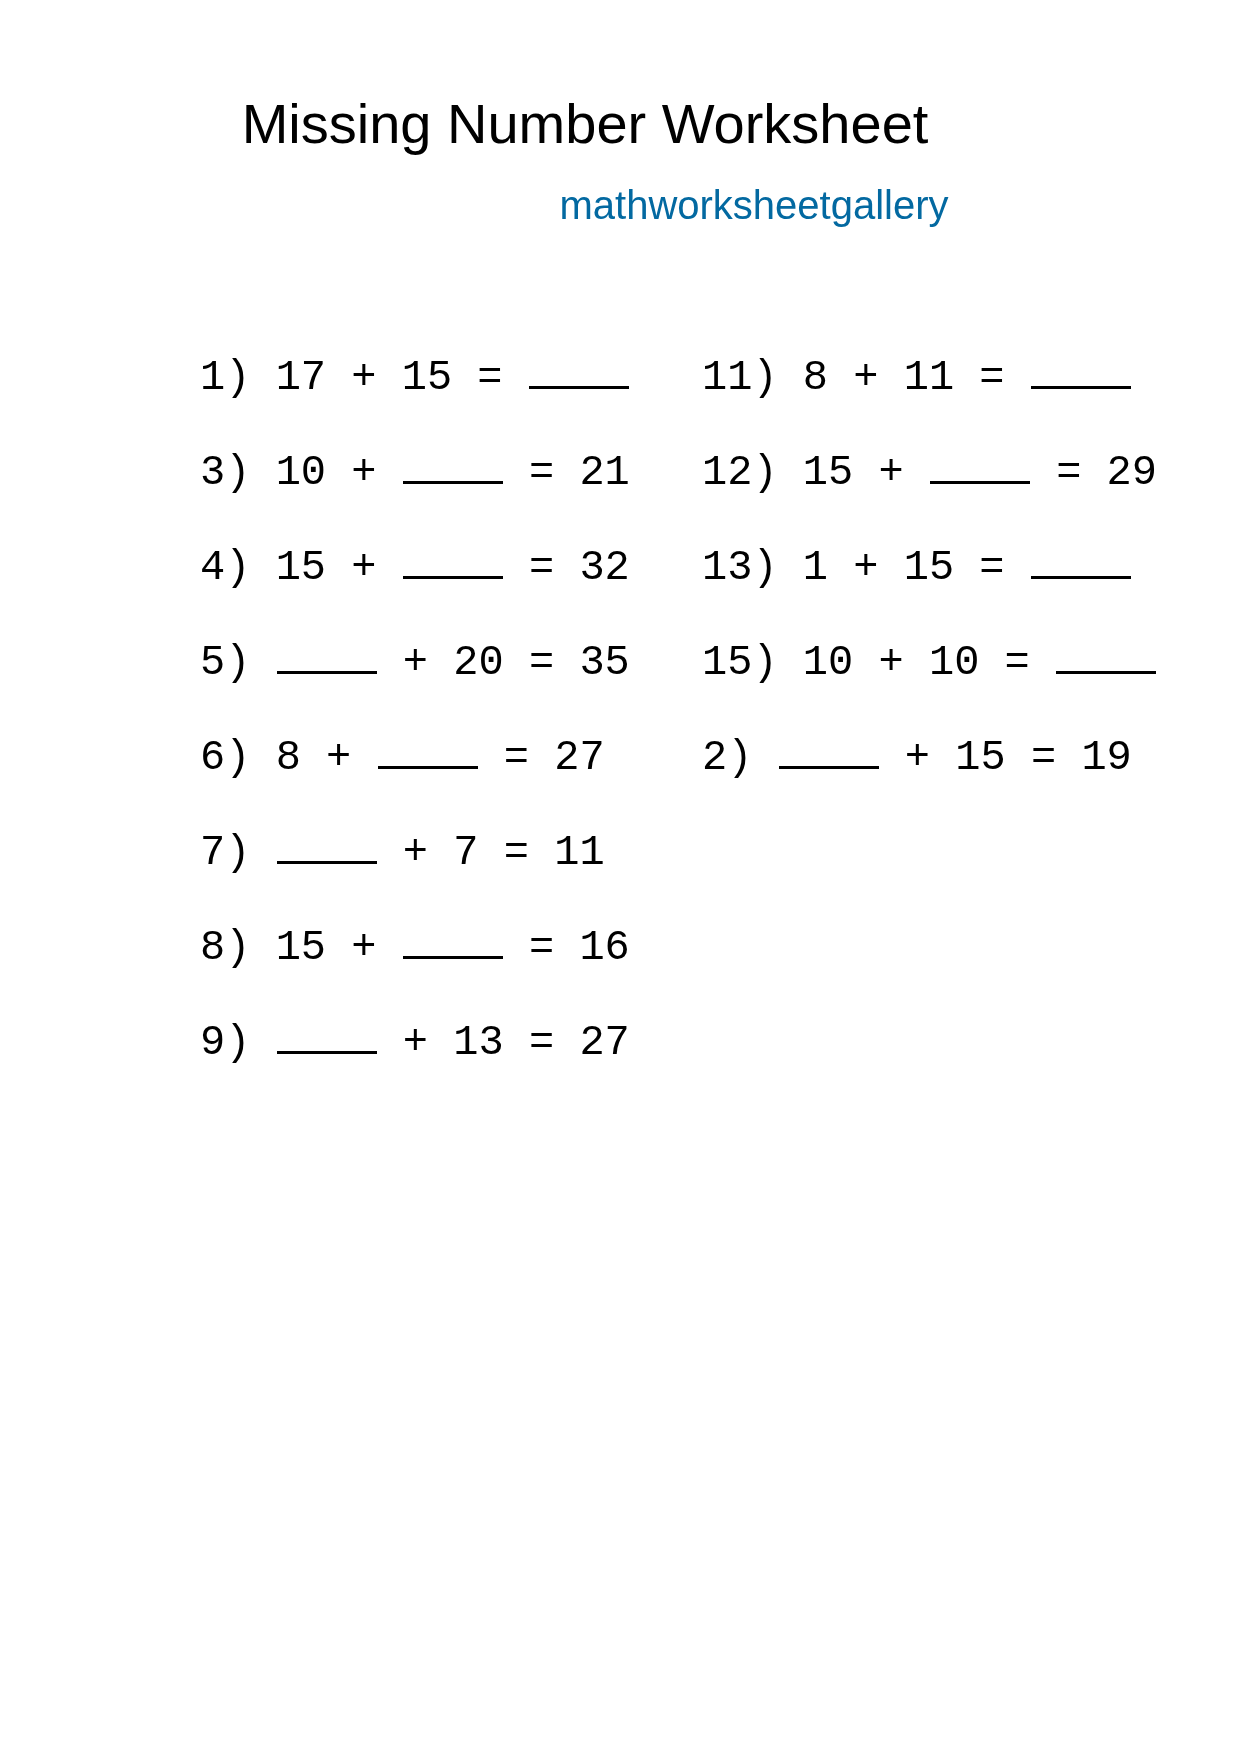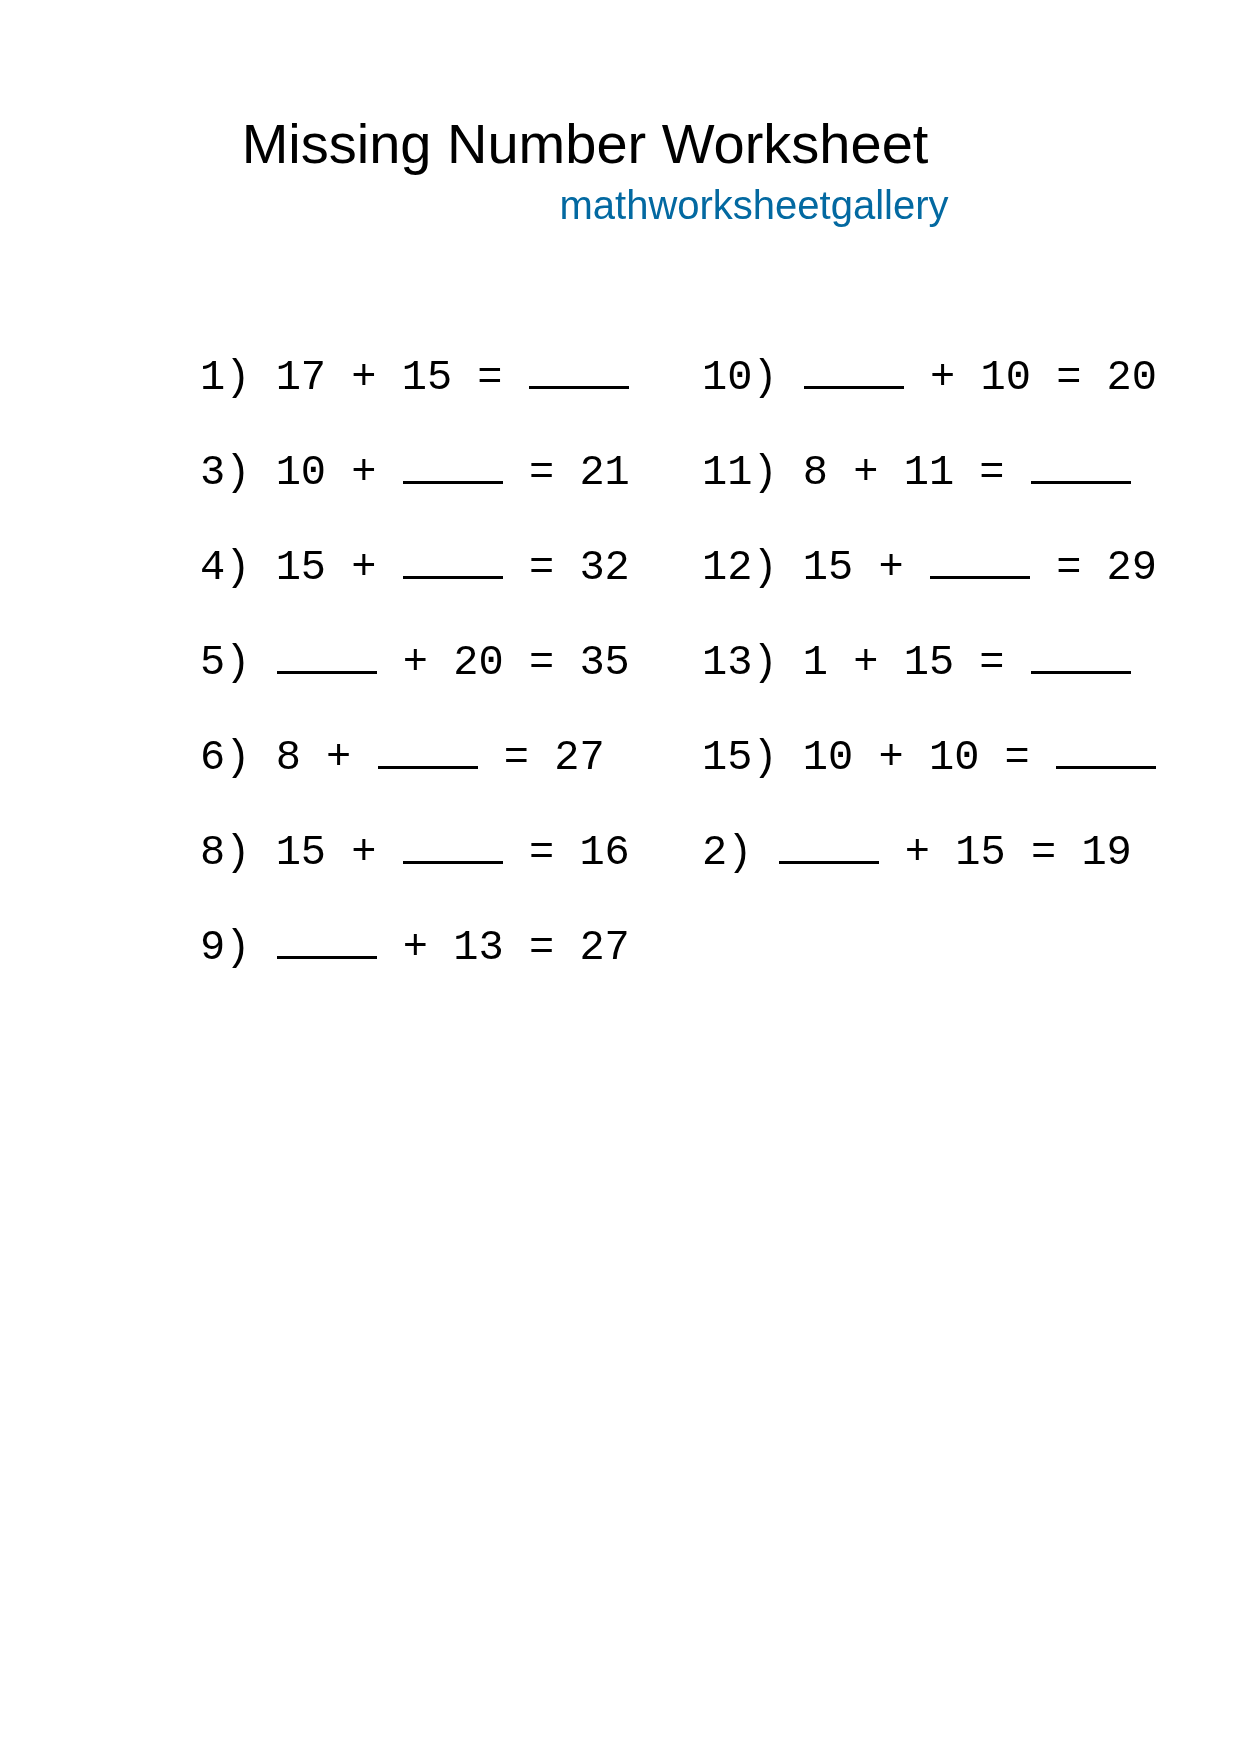--- a/index.html
+++ b/index.html
@@ -12,21 +12,21 @@
       height: 1754px;
       position: relative;
       overflow: hidden;
       font-family: "Liberation Sans", sans-serif;
       color: #000000;
     }
     .title {
       position: absolute;
       left: 0;
       width: 1070px;
-      top: 112px;
+      top: 92px;
       text-align: center;
       font-size: 56px;
       line-height: 64px;
       font-weight: normal;
       margin: 0;
       padding-left: 100px;
       box-sizing: border-box;
     }
     .subtitle {
       position: absolute;
@@ -68,25 +68,25 @@
 <h1 class="title">Missing Number Worksheet</h1>
 <div class="subtitle">mathworksheetgallery</div>
 
 <div class="col col-left">
 
   <div class="problem"><span>1)</span> <span>17</span> <span>+</span> <span>15</span> <span>=</span> <span class="blank"></span></div>
   <div class="problem"><span>3)</span> <span>10</span> <span>+</span> <span class="blank"></span> <span>=</span> <span>21</span></div>
   <div class="problem"><span>4)</span> <span>15</span> <span>+</span> <span class="blank"></span> <span>=</span> <span>32</span></div>
   <div class="problem"><span>5)</span> <span class="blank"></span> <span>+</span> <span>20</span> <span>=</span> <span>35</span></div>
   <div class="problem"><span>6)</span> <span>8</span> <span>+</span> <span class="blank"></span> <span>=</span> <span>27</span></div>
+  <div class="problem"><span>7)</span> <span class="blank"></span> <span>+</span> <span>7</span> <span>=</span> <span>11</span></div>
   <div class="problem"><span>8)</span> <span>15</span> <span>+</span> <span class="blank"></span> <span>=</span> <span>16</span></div>
   <div class="problem"><span>9)</span> <span class="blank"></span> <span>+</span> <span>13</span> <span>=</span> <span>27</span></div>
 </div>
 
 <div class="col col-right">
 
-  <div class="problem"><span>10)</span> <span class="blank"></span> <span>+</span> <span>10</span> <span>=</span> <span>20</span></div>
   <div class="problem"><span>11)</span> <span>8</span> <span>+</span> <span>11</span> <span>=</span> <span class="blank"></span></div>
   <div class="problem"><span>12)</span> <span>15</span> <span>+</span> <span class="blank"></span> <span>=</span> <span>29</span></div>
   <div class="problem"><span>13)</span> <span>1</span> <span>+</span> <span>15</span> <span>=</span> <span class="blank"></span></div>
   <div class="problem"><span>15)</span> <span>10</span> <span>+</span> <span>10</span> <span>=</span> <span class="blank"></span></div>
   <div class="problem"><span>2)</span> <span class="blank"></span> <span>+</span> <span>15</span> <span>=</span> <span>19</span></div>
 </div>
 
 </body></html>

